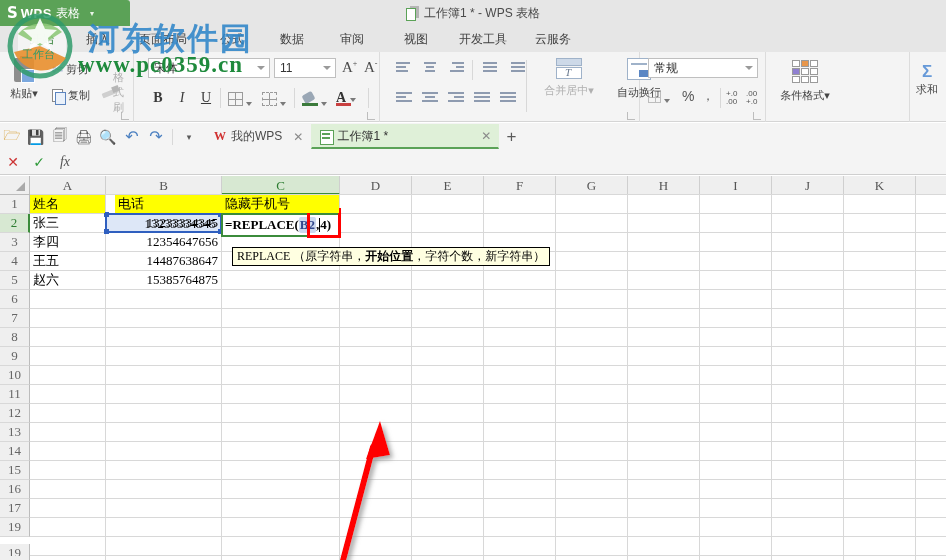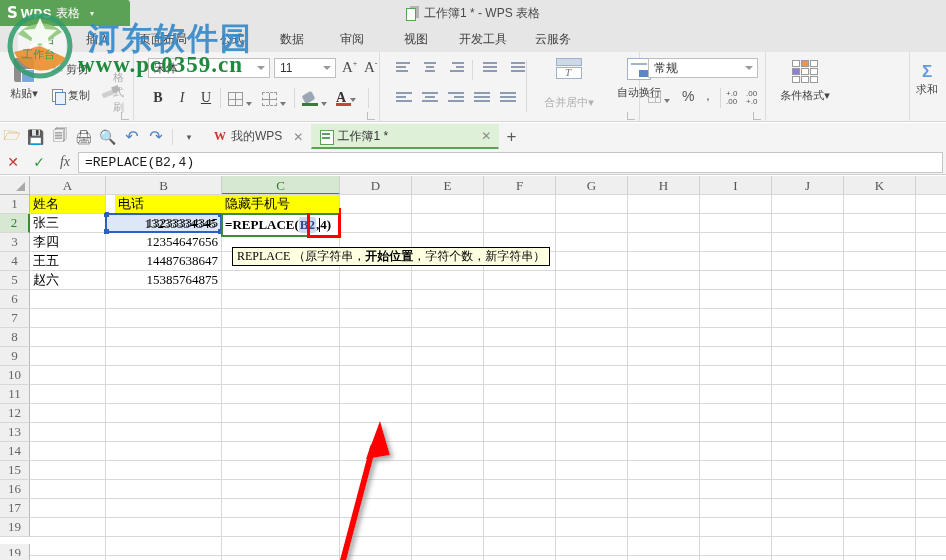--- a/index.html
+++ b/index.html
@@ -494,21 +494,21 @@
         </div>
       <div class="align-ico" style="left:114px;top:40px;">
           <i style="width:16px"></i>
           <i style="width:16px"></i>
           <i style="width:16px"></i>
         </div>
       <div class="sep-v" style="left:140px;top:8px;height:52px;"></div>
 
       <div style="position:absolute;left:150px;top:6px;width:66px;text-align:center;">
         <span class="merge-ico"><i class="mt"></i><i class="mb"></i><i class="T">T</i></span>
-        <div style="margin-top:12px;"><span class="lbl dim">合并居中</span><span class="lbl dim">▾</span></div>
+        <div style="margin-top:0;"><span class="lbl dim">合并居中</span><span class="lbl dim">▾</span></div>
       </div>
       <div style="position:absolute;left:222px;top:6px;width:62px;text-align:center;">
         <span class="wrap-ico"></span>
         <div style="margin-top:2px;"><span class="lbl">自动换行</span></div>
       </div>
       <div class="dialog-launcher"></div>
     </div>
 
     <div class="rgroup" style="left:640px;width:126px;">
       <div class="combo" style="left:8px;top:6px;width:110px;height:20px;">
@@ -574,21 +574,20 @@
           <span class="tclose" style="margin-left: auto;">✕</span>
         </div>
       </div>
     <div class="qicon" style="font-size:17px;color:#5a5a5a;">+</div>
   </div>
 
   <div class="fbar">
     <div class="fb-btn" style="color:#cc3333;">✕</div>
     <div class="fb-btn" style="color:#2f9a3a;">✓</div>
     <div class="fb-btn" style="font-style:italic;font-family:'Liberation Serif',serif;color:#555;">fx</div>
-    <div class="fb-input">=REPLACE(B2,4)</div>
   </div>
 
   <div class="sheet">
     <div class="colhead-row"></div>
     <div class="corner"></div>
     <div id="colheads">
         <div class="colhead" style="left: 30px; width: 76px;">A</div>
         <div class="colhead" style="left: 106px; width: 116px;">B</div>
         <div class="colhead sel" style="left: 222px; width: 118px;">C</div>
         <div class="colhead" style="left: 340px; width: 72px;">D</div>

